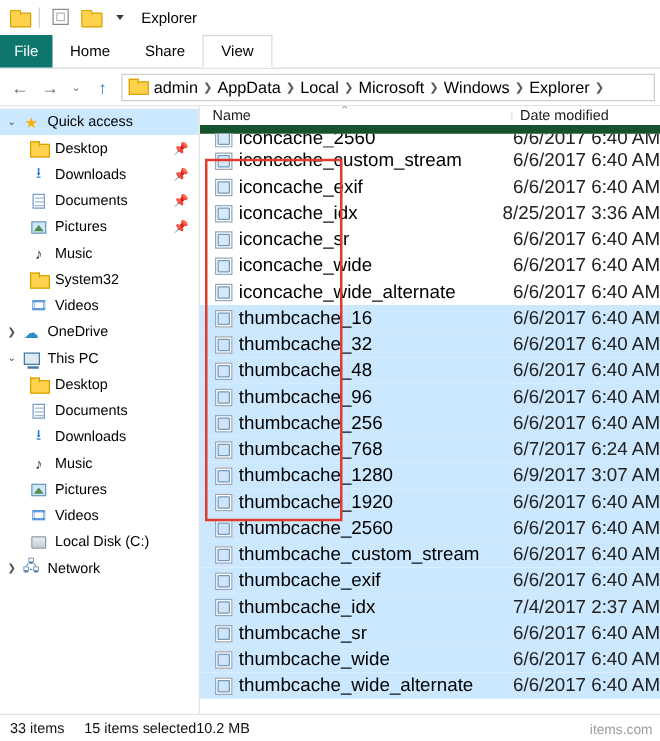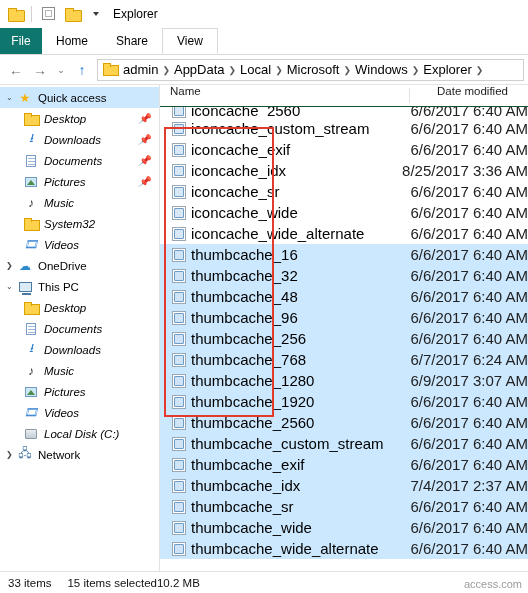--- a/index.html
+++ b/index.html
@@ -89,21 +89,21 @@
   .sidebar {
     width:160px; border-right:1px solid #e2e2e2; padding-top:2px; overflow:hidden;
     position:relative; background:#fff;
   }
   .sb-item {
     height:21px; display:flex; align-items:center; padding-left:10px; position:relative; font-size:11.5px;
   }
   .sb-item .ico { width:18px; display:flex; align-items:center; justify-content:center; margin-right:4px; }
   .sb-item .lbl { white-space:nowrap; }
   .sb-item .pin { position:absolute; right:8px; color:#5c5c5c; font-size:10px; }
-  .sb-item.indent { padding-left:22px;font-style:italic; }
+  .sb-item.indent { padding-left:22px; }
   .sb-item.selected-q { background:#cce8ff; }
   .sb-item.root { padding-left:6px; }
 
   
   .star { color:#f7b10a; font-size:12px; }
   .folder-sm { width:14px; height:11px; position:relative; display:inline-block; }
   .folder-sm:before{ content:""; position:absolute; left:0; top:2px; width:14px; height:9px; background:#ffd24d; border:1px solid #d9a200; }
   .folder-sm:after{ content:""; position:absolute; left:0; top:0; width:6px; height:3px; background:#ffd24d; border:1px solid #d9a200; border-bottom:none; }
   .dl-ico { color:#2d7dd2; font-size:12px; }
   .doc-ico { width:10px; height:12px; background:#fff; border:1px solid #7a9cc6; display:inline-block; position:relative; }
@@ -115,22 +115,22 @@
   .cloud-ico { color:#2b8ccd; font-size:12px; }
   .pc-ico { width:13px; height:10px; border:1.5px solid #4a79a4; display:inline-block; position:relative; background:#dceaf6; }
   .pc-ico:after{ content:""; position:absolute; left:2px; top:10px; width:9px; height:2px; background:#4a79a4; }
   .disk-ico { width:12px; height:10px; background:linear-gradient(#e9eef2,#c3cdd5); border:1px solid #8c99a3; display:inline-block; border-radius:1px; }
   .net-ico { color:#4a79a4; font-size:12px; }
   .chev { font-size:8px; color:#4a4a4a; margin-right:2px; width:8px; display:inline-block; }
 
   
   .listpane { flex:1; position:relative; overflow:hidden; }
   .colheader {
-    height:22px; display:flex; border-bottom:1px solid #14532d;
-    font-size:11.5px; color:#1b1b1b; position:relative; background:#fff;gap:21px;
+    height:22px; display:flex; align-items:center; border-bottom:7px solid #14532d;
+    font-size:11.5px; color:#1b1b1b; position:relative; background:#fff;
   }
   .col-name { width:250px; padding-left:10px; position:relative; }
   .col-date { flex:1; padding-left:6px; }
   .col-divider { position:absolute; top:3px; bottom:3px; width:1px; background:#e2e2e2; }
   .sort-arrow {
     position:absolute; left:112px; top:-4px; font-size:9px; color:#8a8a8a;
   }
   .rows { position:relative; }
   .row {
     height:21px; display:flex; align-items:center; font-size:15px; position:relative;
@@ -580,15 +580,15 @@
       </div>
 
       <div class="redbox" style="left:4px; top:42px; width:110px; height:290px;"></div>
     </div>
   </div>
 
   <div class="statusbar">
     <span class="st-items">33 items</span>
     <span class="st-sel">15 items selected</span>
     <span>10.2 MB</span>
-    <span class="watermark">access.com</span>
+    <span class="watermark">items.com</span>
   </div>
 </div>
 
 </body></html>

